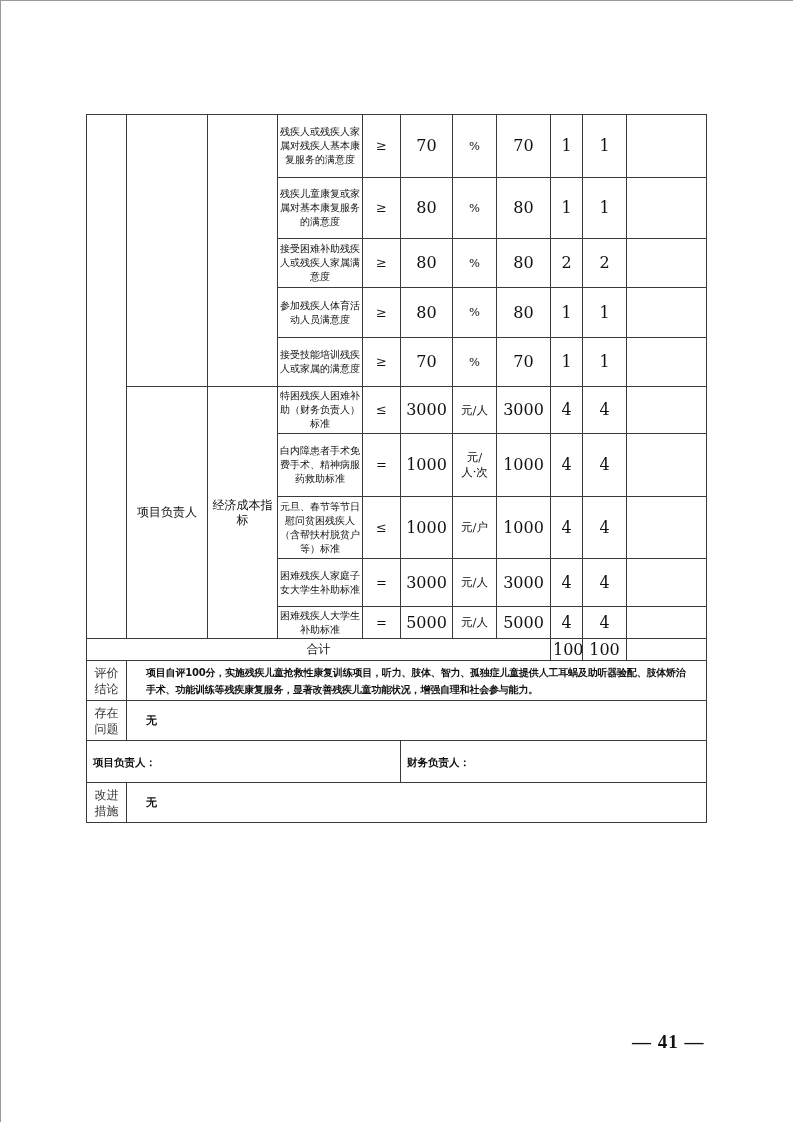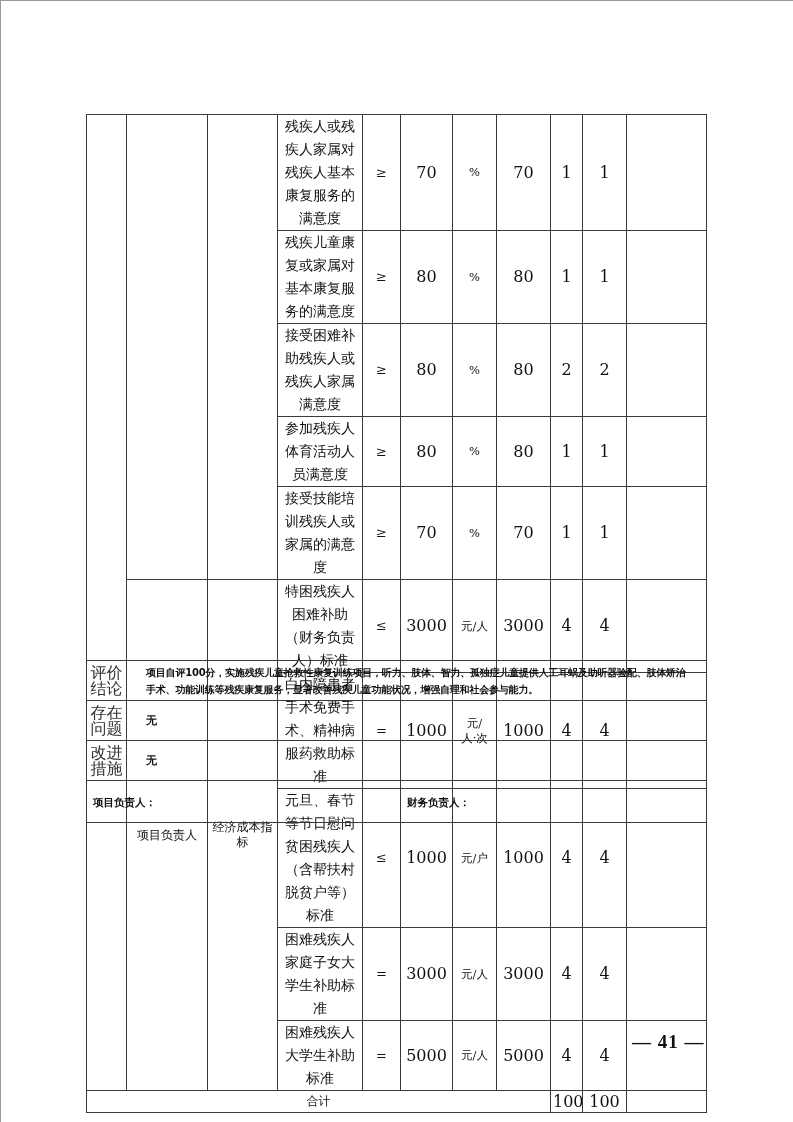--- a/index.html
+++ b/index.html
@@ -15,34 +15,34 @@
       position: absolute; left: 86px; top: 114px;
       border-collapse: collapse; table-layout: fixed;
       width: 620px;
     }
     table.grid td {
       border: 1px solid #3a3a3a;
       text-align: center; vertical-align: middle;
       padding: 0 2px; font-size: 11.5px; line-height: 15.5px;
       overflow: hidden;
     }
-    table.grid td.name { font-size: 14px; line-height: 23px; padding: 0 1px; }
+    table.grid td.name { font-size: 10px; line-height: 14px; padding: 0 1px; font-family: Liberation Serif, serif; }
     table.grid td.num { font-family: "DejaVu Serif", "Liberation Serif", serif; font-size: 16px; }
     table.grid td.sym { font-size: 13px; }
     table.grid td.unit { font-size: 11.5px; line-height: 15px; }
     table.grid td.lbl { font-size: 12px; line-height: 15px; }
 
     table.bottom {
       position: absolute; left: 86px; top: 660px;
       border-collapse: collapse; table-layout: fixed; width: 620px;
     }
     table.bottom td {
       border: 1px solid #3a3a3a; font-size: 12px; line-height: 16px; vertical-align: middle;
     }
-    table.bottom td.side { text-align: center; font-family: "DejaVu Serif", "Liberation Serif", serif; color: #333; font-size: 16px; }
+    table.bottom td.side { text-align: center; font-family: "DejaVu Serif", "Liberation Serif", serif; color: #333; font-size: 12px; }
     table.bottom td.content {
       font-family: "DejaVu Sans", "Liberation Sans", sans-serif; font-weight: bold; font-size: 10px;
       line-height: 17px; padding: 0 19px; text-align: left; letter-spacing: -0.2px;
     }
     table.bottom td.sign {
       font-family: "DejaVu Sans", "Liberation Sans", sans-serif; font-weight: bold; font-size: 10.5px;
       padding: 0 6px; text-align: left;
     }
     .page-number {
       position: absolute; left: 632px; top: 1031px;
@@ -196,24 +196,24 @@
   </colgroup>
   <tbody>
       <tr style="height:40px">
     <td class="side"><span id="concl-label">评价<br>结论</span></td>
     <td class="content" colspan="2">项目自评100分，实施残疾儿童抢救性康复训练项目，听力、肢体、智力、孤独症儿童提供人工耳蜗及助听器验配、肢体矫治手术、功能训练等残疾康复服务，显著改善残疾儿童功能状况，增强自理和社会参与能力。</td>
   </tr>
   <tr style="height:40px">
     <td class="side"><span id="prob-label">存在<br>问题</span></td>
     <td class="content" colspan="2" style="font-size:11px">无</td>
   </tr>
+  <tr style="height:42px">
+    <td class="sign" colspan="2">项目负责人：</td>
+    <td class="sign">财务负责人：</td>
+  </tr>
   <tr style="height:40px">
     <td class="side"><span id="meas-label">改进<br>措施</span></td>
     <td class="content" colspan="2" style="font-size:11px">无</td>
   </tr>
-  <tr style="height:42px">
-    <td class="sign" colspan="2">项目负责人：</td>
-    <td class="sign">财务负责人：</td>
-  </tr>
 </tbody>
   </table>
 
 <div class="page-number">— 41 —</div>
 
 </body></html>

